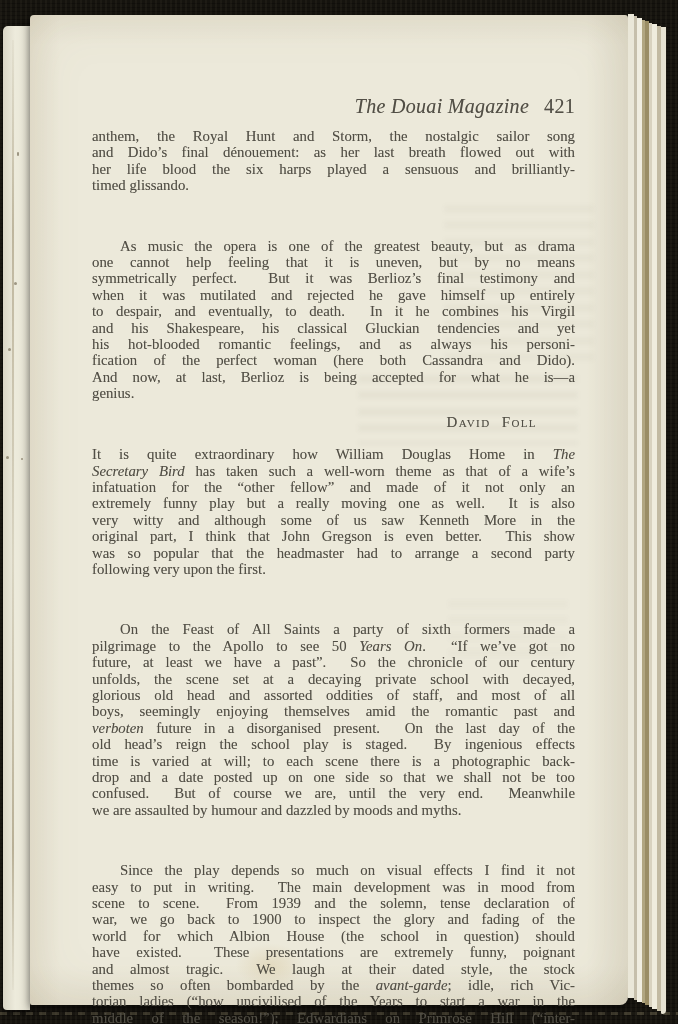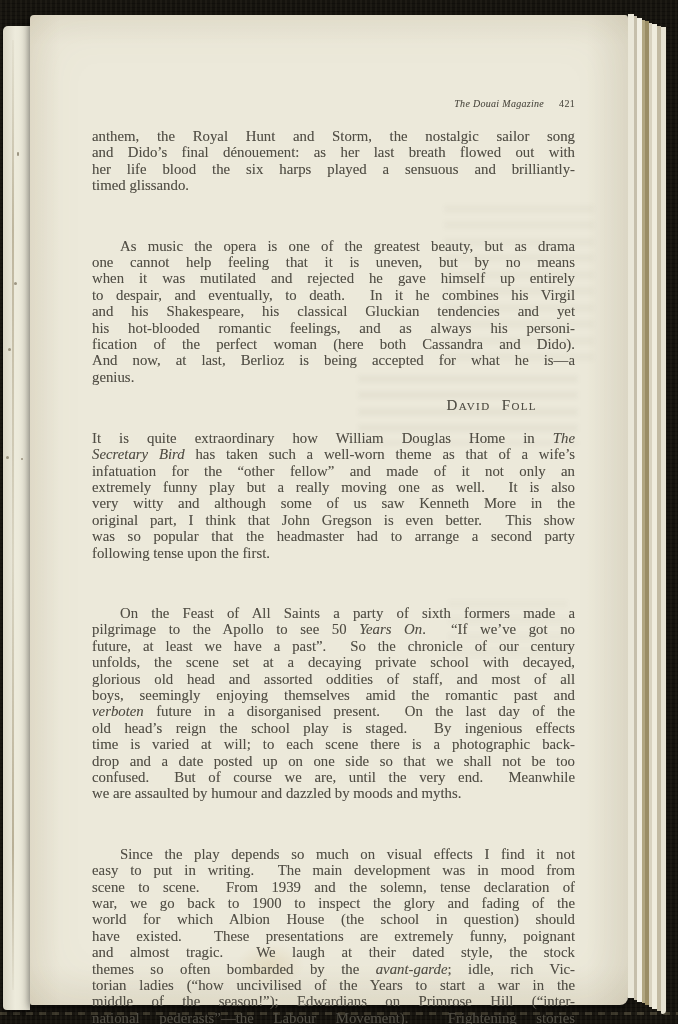--- a/index.html
+++ b/index.html
@@ -77,22 +77,22 @@
   .s:nth-child(7){width:5px;margin-top:10px;margin-bottom:5px;background:#efecdd;}
   .s:nth-child(8){width:4px;margin-top:12px;margin-bottom:3px;background:#c2baa2;}
   .s:nth-child(9){width:5px;margin-top:13px;margin-bottom:0;background:#e6e2d2;border-radius:0 0 6px 2px;}
   
   .text-block{
     position:absolute;left:92px;top:98px;width:483px;
     color:#514e45;
     text-shadow:0 0 .5px rgba(81,78,69,.35);
   }
   .running-header{
-    display:flex;justify-content:flex-end;align-items:flex-start;gap:15px;
-    font-size:10px;height:20px;letter-spacing:.3px;
+    display:flex;justify-content:flex-end;align-items:flex-end;gap:15px;
+    font-size:20px;height:20px;letter-spacing:.3px;
   }
   .htitle{font-style:italic;}
   .page-body{margin-top:10px;font-size:14.8px;line-height:16.4px;font-family:Liberation Serif, serif;}
   .line{text-align:justify;text-align-last:justify;}
   .line.endline{text-align:left;text-align-last:left;}
   .line.indent{text-indent:28px;margin-top:44px;}
   .line em{font-style:italic;margin-top:14px;}
   .byline{
     text-align:right;padding-right:38px;margin:12px 0 16px;
     font-variant:small-caps;letter-spacing:1.4px;word-spacing:6px;
@@ -139,38 +139,39 @@
       <span class="hnum">421</span>
     </div>
     <div class="page-body">
       <div id="before-byline">
           <div class="line"><span>anthem, the Royal Hunt and Storm, the nostalgic sailor song</span></div>
           <div class="line"><span>and Dido’s final dénouement: as her last breath flowed out with</span></div>
           <div class="line"><span>her life blood the six harps played a sensuous and brilliantly-</span></div>
           <div class="line endline"><span>timed glissando.</span></div>
           <div class="line indent"><span>As music the opera is one of the greatest beauty, but as drama</span></div>
           <div class="line"><span>one cannot help feeling that it is uneven, but by no means</span></div>
+          <div class="line"><span>symmetrically perfect.&nbsp; But it was Berlioz’s final testimony and</span></div>
           <div class="line"><span>when it was mutilated and rejected he gave himself up entirely</span></div>
           <div class="line"><span>to despair, and eventually, to death.&nbsp; In it he combines his Virgil</span></div>
           <div class="line"><span>and his Shakespeare, his classical Gluckian tendencies and yet</span></div>
           <div class="line"><span>his hot-blooded romantic feelings, and as always his personi-</span></div>
           <div class="line"><span>fication of the perfect woman (here both Cassandra and Dido).</span></div>
           <div class="line"><span>And now, at last, Berlioz is being accepted for what he is—a</span></div>
           <div class="line endline"><span>genius.</span></div>
         </div>
       <div class="byline">David Foll</div>
       <div id="after-byline">
           <div class="line"><span>It is quite extraordinary how William Douglas Home in </span><em>The</em></div>
           <div class="line"><em>Secretary Bird</em><span> has taken such a well-worn theme as that of a wife’s</span></div>
           <div class="line"><span>infatuation for the “other fellow” and made of it not only an</span></div>
           <div class="line"><span>extremely funny play but a really moving one as well.&nbsp; It is also</span></div>
           <div class="line"><span>very witty and although some of us saw Kenneth More in the</span></div>
           <div class="line"><span>original part, I think that John Gregson is even better.&nbsp; This show</span></div>
           <div class="line"><span>was so popular that the headmaster had to arrange a second party</span></div>
-          <div class="line endline"><span>following tense upon the first.</span></div>
+          <div class="line endline"><span>following very upon the first.</span></div>
           <div class="line indent"><span>On the Feast of All Saints a party of sixth formers made a</span></div>
           <div class="line"><span>pilgrimage to the Apollo to see 50 </span><em>Years On</em><span>.&nbsp; “If we’ve got no</span></div>
           <div class="line"><span>future, at least we have a past”.&nbsp; So the chronicle of our century</span></div>
           <div class="line"><span>unfolds, the scene set at a decaying private school with decayed,</span></div>
           <div class="line"><span>glorious old head and assorted oddities of staff, and most of all</span></div>
           <div class="line"><span>boys, seemingly enjoying themselves amid the romantic past and</span></div>
           <div class="line"><em>verboten</em><span> future in a disorganised present.&nbsp; On the last day of the</span></div>
           <div class="line"><span>old head’s reign the school play is staged.&nbsp; By ingenious effects</span></div>
           <div class="line"><span>time is varied at will; to each scene there is a photographic back-</span></div>
           <div class="line"><span>drop and a date posted up on one side so that we shall not be too</span></div>

